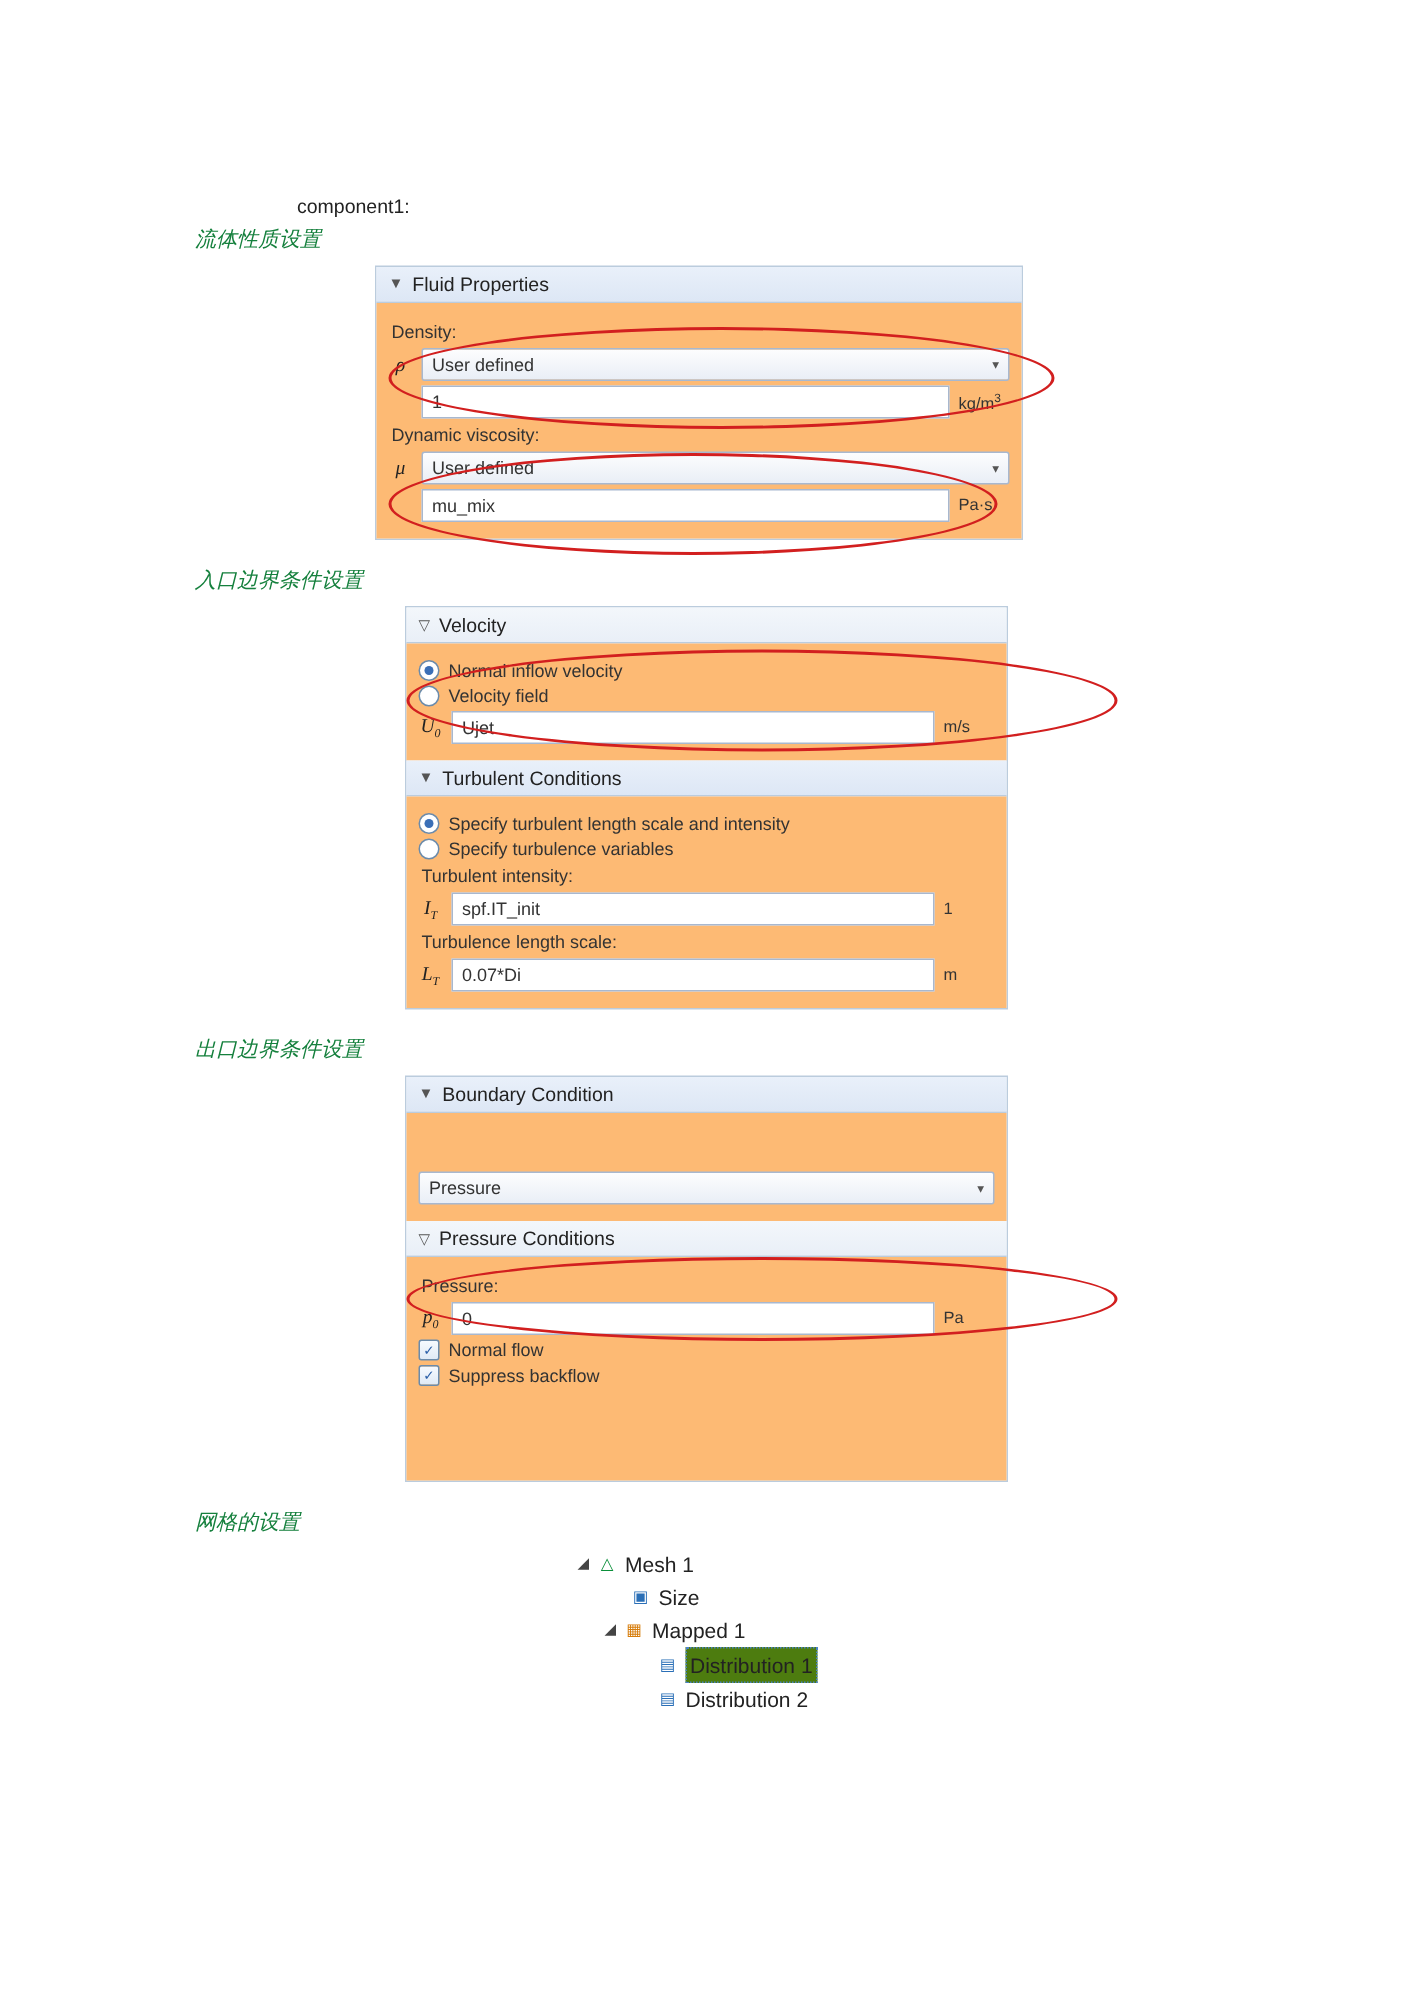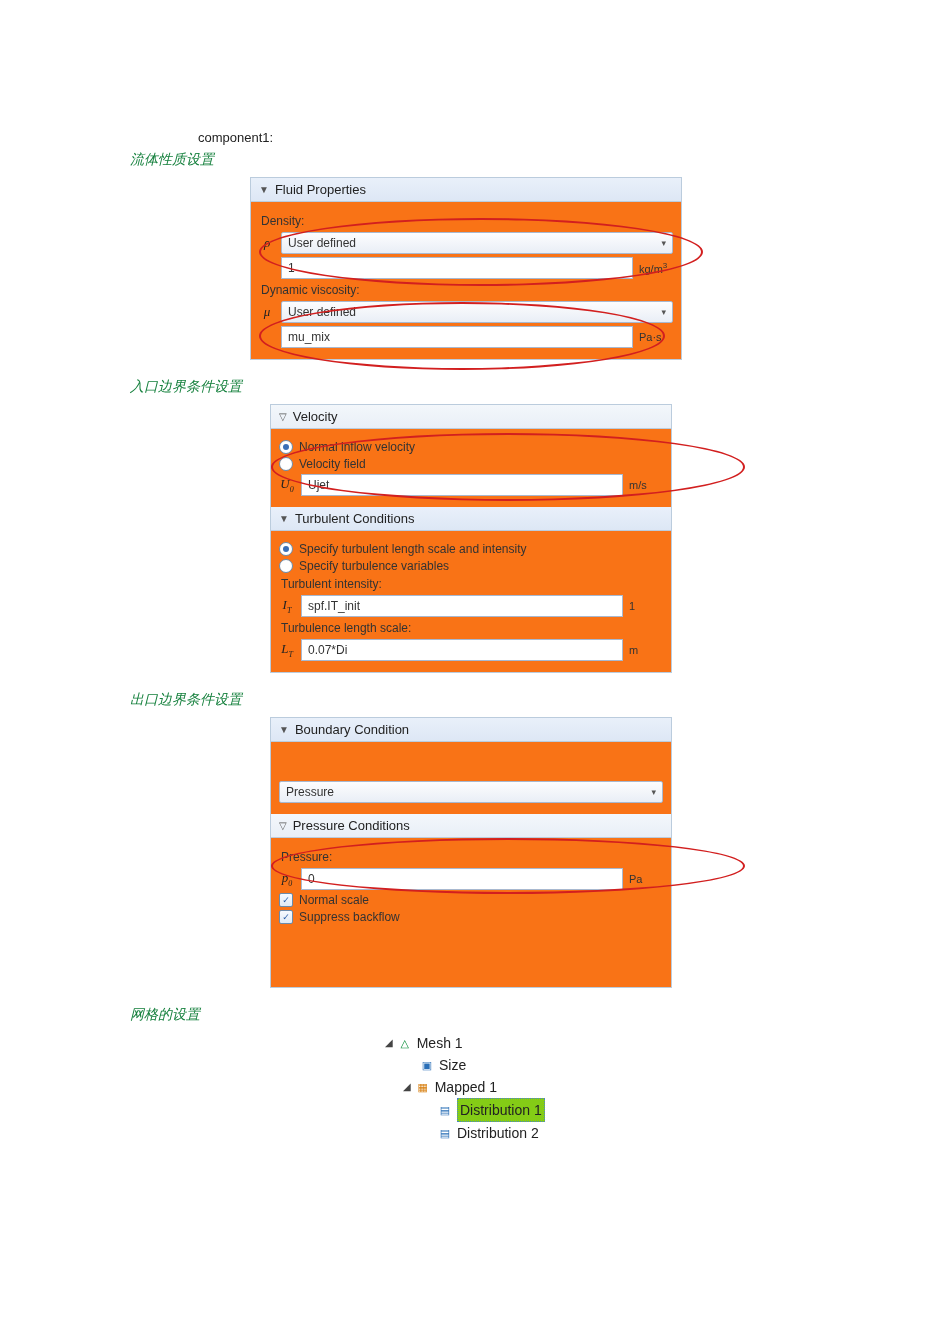--- a/index.html
+++ b/index.html
@@ -44,21 +44,21 @@
   }
   .header-bar.light {
     background: linear-gradient(#f3f7fb, #e9eff7);
   }
   .chev {
     font-size: 10px;
     color: #555;
   }
   .panel-body {
     padding: 8px;
-    background: #f97316;
+    background: #fdba74;
   }
   .lbl {
     font-size: 12px;
     color: #333;
     margin: 4px 0 4px 2px;
   }
   .row {
     display: flex;
     align-items: center;
     gap: 6px;
@@ -145,21 +145,21 @@
   .ico {
     width: 16px; height: 16px;
     display: inline-flex; align-items:center; justify-content:center;
     font-size: 11px;
   }
   .ico-mesh { color:#0a8f3a; }
   .ico-size { color:#2a6fb7; }
   .ico-mapped { color:#d67c0a; }
   .ico-dist { color:#2a6fb7; }
   .sel {
-    background: #84cc16;
+    background: #4d7c0f;
     border: 1px dotted #4a82c8;
     padding: 0 2px;
   }
   .space { height: 12px; }
 </style>
 </head>
 <body>
 
 <div class="page">
 
@@ -290,21 +290,21 @@
       <div class="lbl">Pressure:</div>
       <div class="row">
         <span class="sym"><span>p</span><span class="sub">0</span></span>
         <div class="input">
           <span>0</span>
         </div>
         <span class="unit">Pa</span>
       </div>
       <div class="row">
         <span class="check checked"></span>
-        <span class="check-lbl">Normal scale</span>
+        <span class="check-lbl">Normal flow</span>
       </div>
       <div class="row">
         <span class="check checked"></span>
         <span class="check-lbl">Suppress backflow</span>
       </div>
     </div>
     <div class="ellipse" style="left:0px; top:120px; width:470px; height:52px;"></div>
   </div>
 
   <div class="space"></div>

